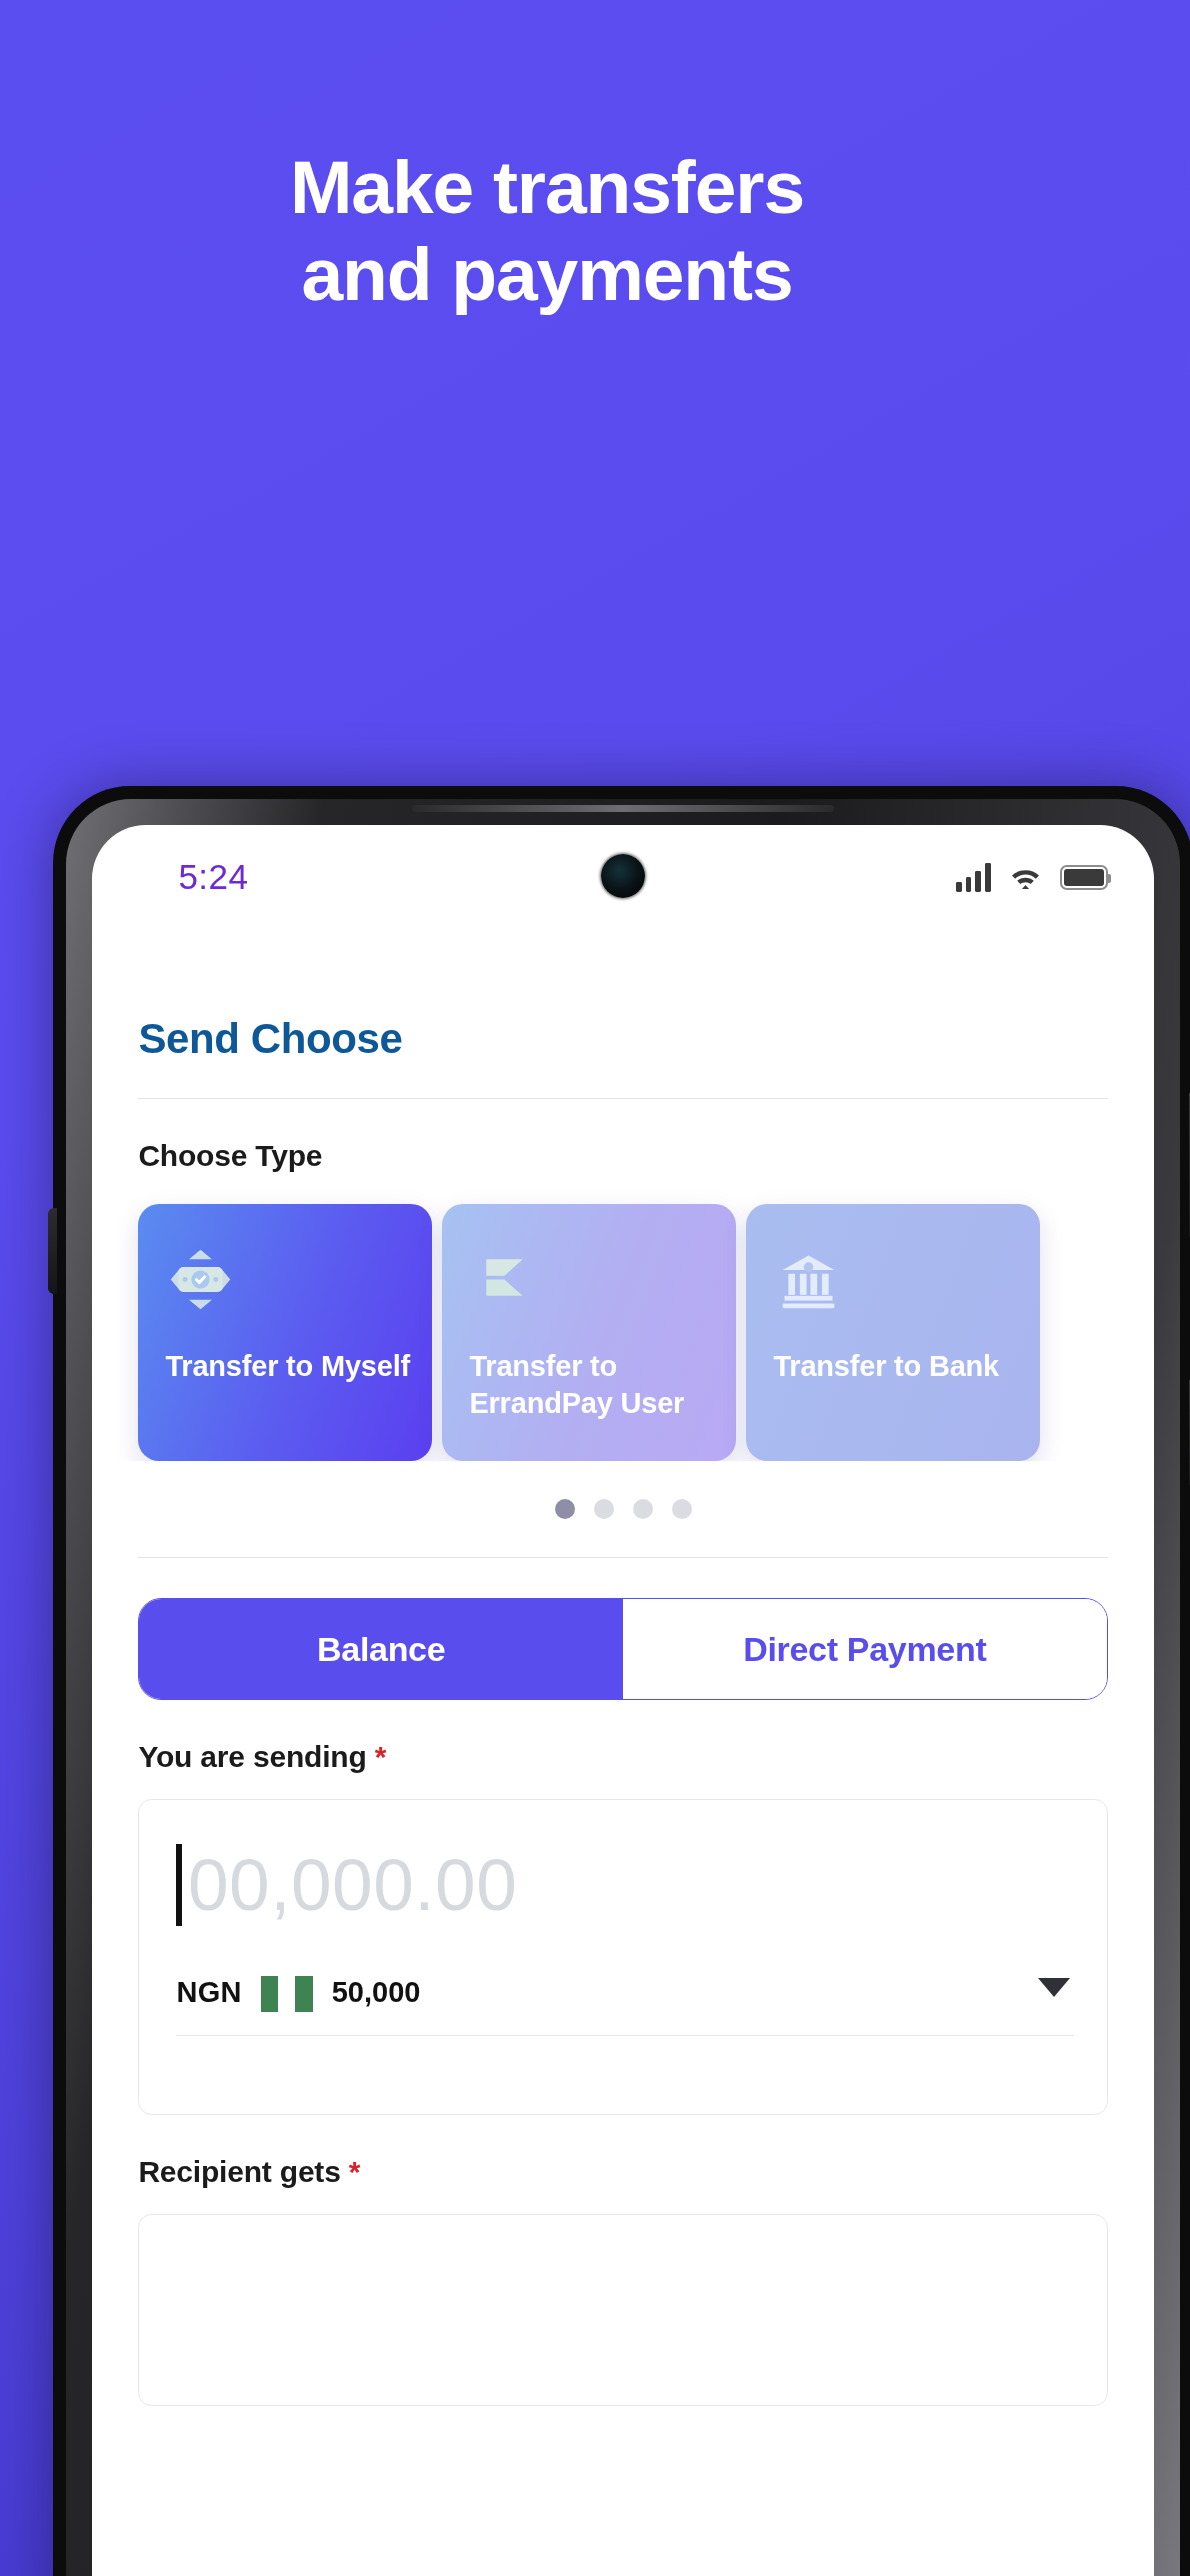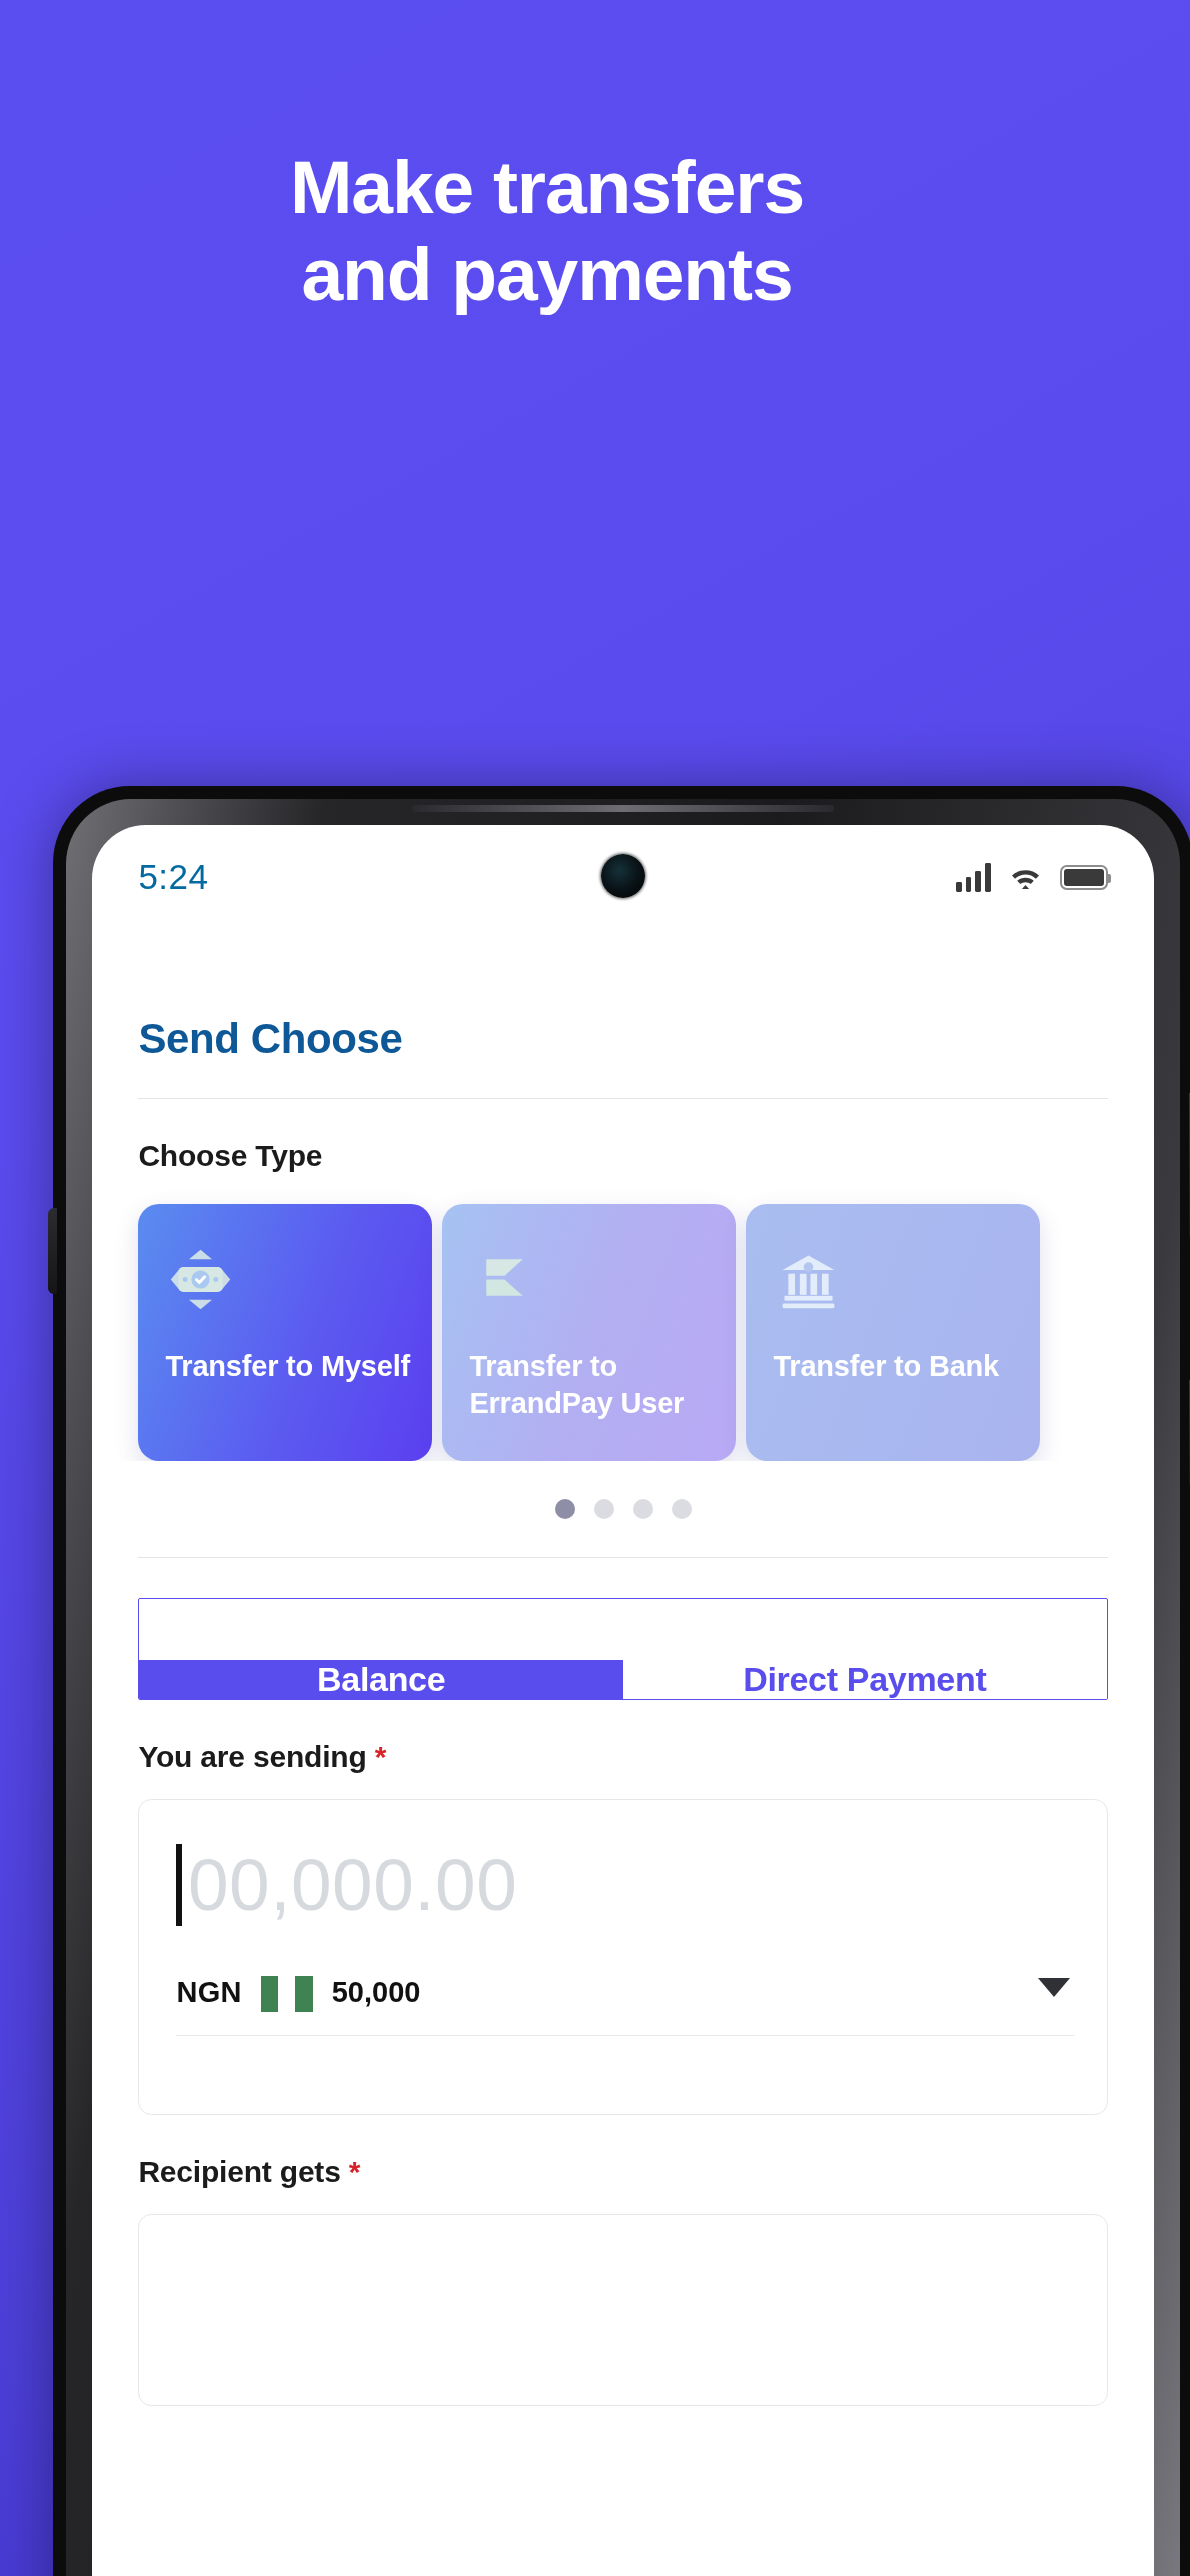--- a/index.html
+++ b/index.html
@@ -51,21 +51,21 @@
   .btn-vol   { top:594px; height:105px; }
   .btn-left  { position:absolute; left:-4.8px; top:422px; width:8.6px; height:86px;
                border-radius:5.8px 0 0 5.8px; background:linear-gradient(180deg,#2c2c30,#151517); }
 
   
   .statusbar {
     position:absolute; top:0; left:0; right:0; height:104px;
     display:flex; align-items:center; justify-content:space-between;
     padding:0 46px;
   }
-  .clock { font-size:35px; color:#0369a1; font-weight:400; letter-spacing:0.5px; }
+  .clock { font-size:35px; color:#6d28d9; font-weight:400; letter-spacing:0.5px;margin-left:40px; }
   .punch {
     position:absolute; left:50%; transform:translateX(-50%); top:29px;
     width:44px; height:44px; border-radius:50%;
     background:radial-gradient(circle at 42% 38%,#15313a 0%,#0a1418 48%,#000 100%);
     box-shadow:0 0 2.9px 1px rgba(0,0,0,.6);
   }
   .status-icons { display:flex; align-items:center; gap:17px; }
   .bars { display:flex; align-items:flex-end; gap:3.8px; height:29px; }
   .bars i { width:5.8px; background:#3a3a3a; border-radius:1.4px; display:block; }
   .bars i:nth-child(1){height:9.6px;} .bars i:nth-child(2){height:15.3px;}
@@ -112,21 +112,21 @@
     font-size:29px; font-weight:bold; line-height:1.26; letter-spacing:-0.2px;
   }
 
   .dots { display:flex; justify-content:center; gap:19px; margin-top:38px; }
   .dot { width:20px; height:20px; border-radius:50%; background:#dadce1; }
   .dot.on { background:#8e8ea6; }
 
   
   .seg {
     margin:40px 46px 0 46px; display:flex; height:102px;
-    border:1.9px solid #5a4ded; border-radius:2px; overflow:hidden;align-items:flex-end;
+    border:1.9px solid #5a4ded; border-radius:23px; overflow:hidden;
   }
   .seg > div {
     flex:1; display:flex; align-items:center; justify-content:center;
     font-size:34px; font-weight:bold; letter-spacing:-0.3px;
   }
   .seg .on  { background:#5a4ded; color:#ffffff; }
   .seg .off { background:#ffffff; color:#5a4ded; }
 
   
   .field {

